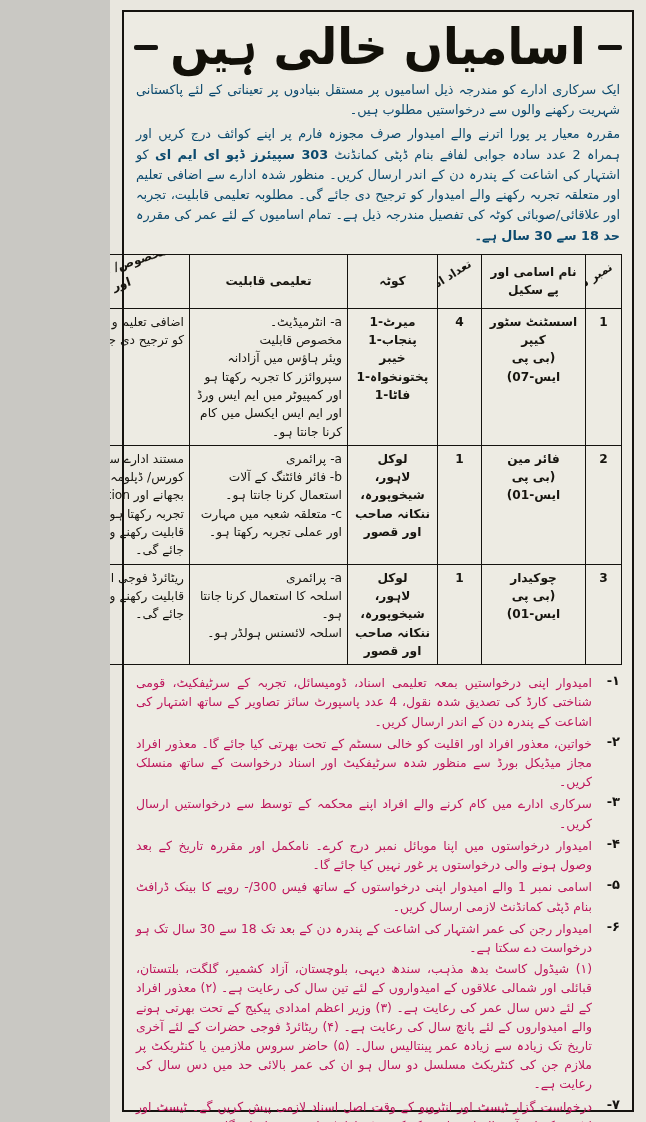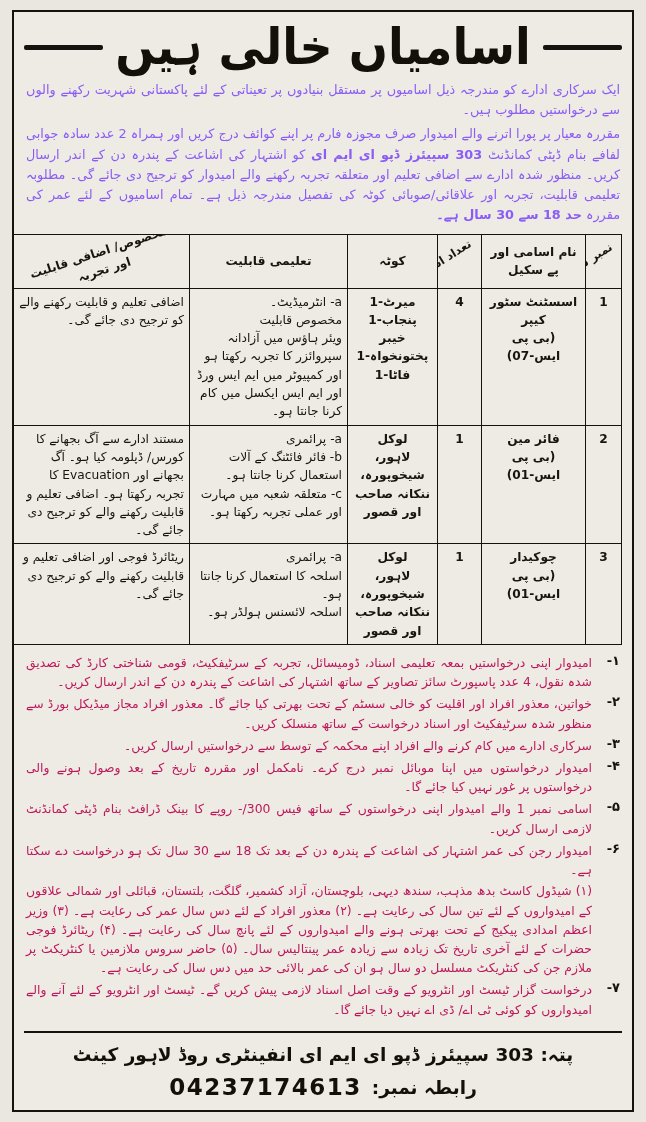--- a/index.html
+++ b/index.html
@@ -4,21 +4,21 @@
 <style>
   * { box-sizing: border-box; }
   html, body { margin: 0; padding: 0; }
   body {
     width: 646px; height: 1122px;
     background: #c9c8c3;
     font-family: "DejaVu Sans", sans-serif;
     direction: rtl;
   }
   .page {
-    width: 646px; height: 1122px;
+    width: 536px; height: 1122px;
     background: #e9e7df;
     padding: 10px 12px;
     overflow: hidden;
   }
   .ad-frame {
     border: 2.5px solid #15130f;
     background: #edebe3;
     height: 100%;
     padding: 6px 10px 8px;
     display: flex;
@@ -39,21 +39,21 @@
     letter-spacing: -1px;
     transform: scaleY(1.08);
   }
   
   .intro { padding: 2px 2px 0; }
   .intro p {
     margin: 0 0 4px;
     font-size: 12.8px;
     line-height: 1.58;
     text-align: justify;
-    color: #8b5cf6;
+    color: #0c4a6e;
   }
   
   table.vacancies {
     width: 100%;
     border-collapse: collapse;
     table-layout: fixed;
     margin: 4px 0 6px;
   }
   .vacancies th, .vacancies td {
     border: 1.6px solid #15130f;

